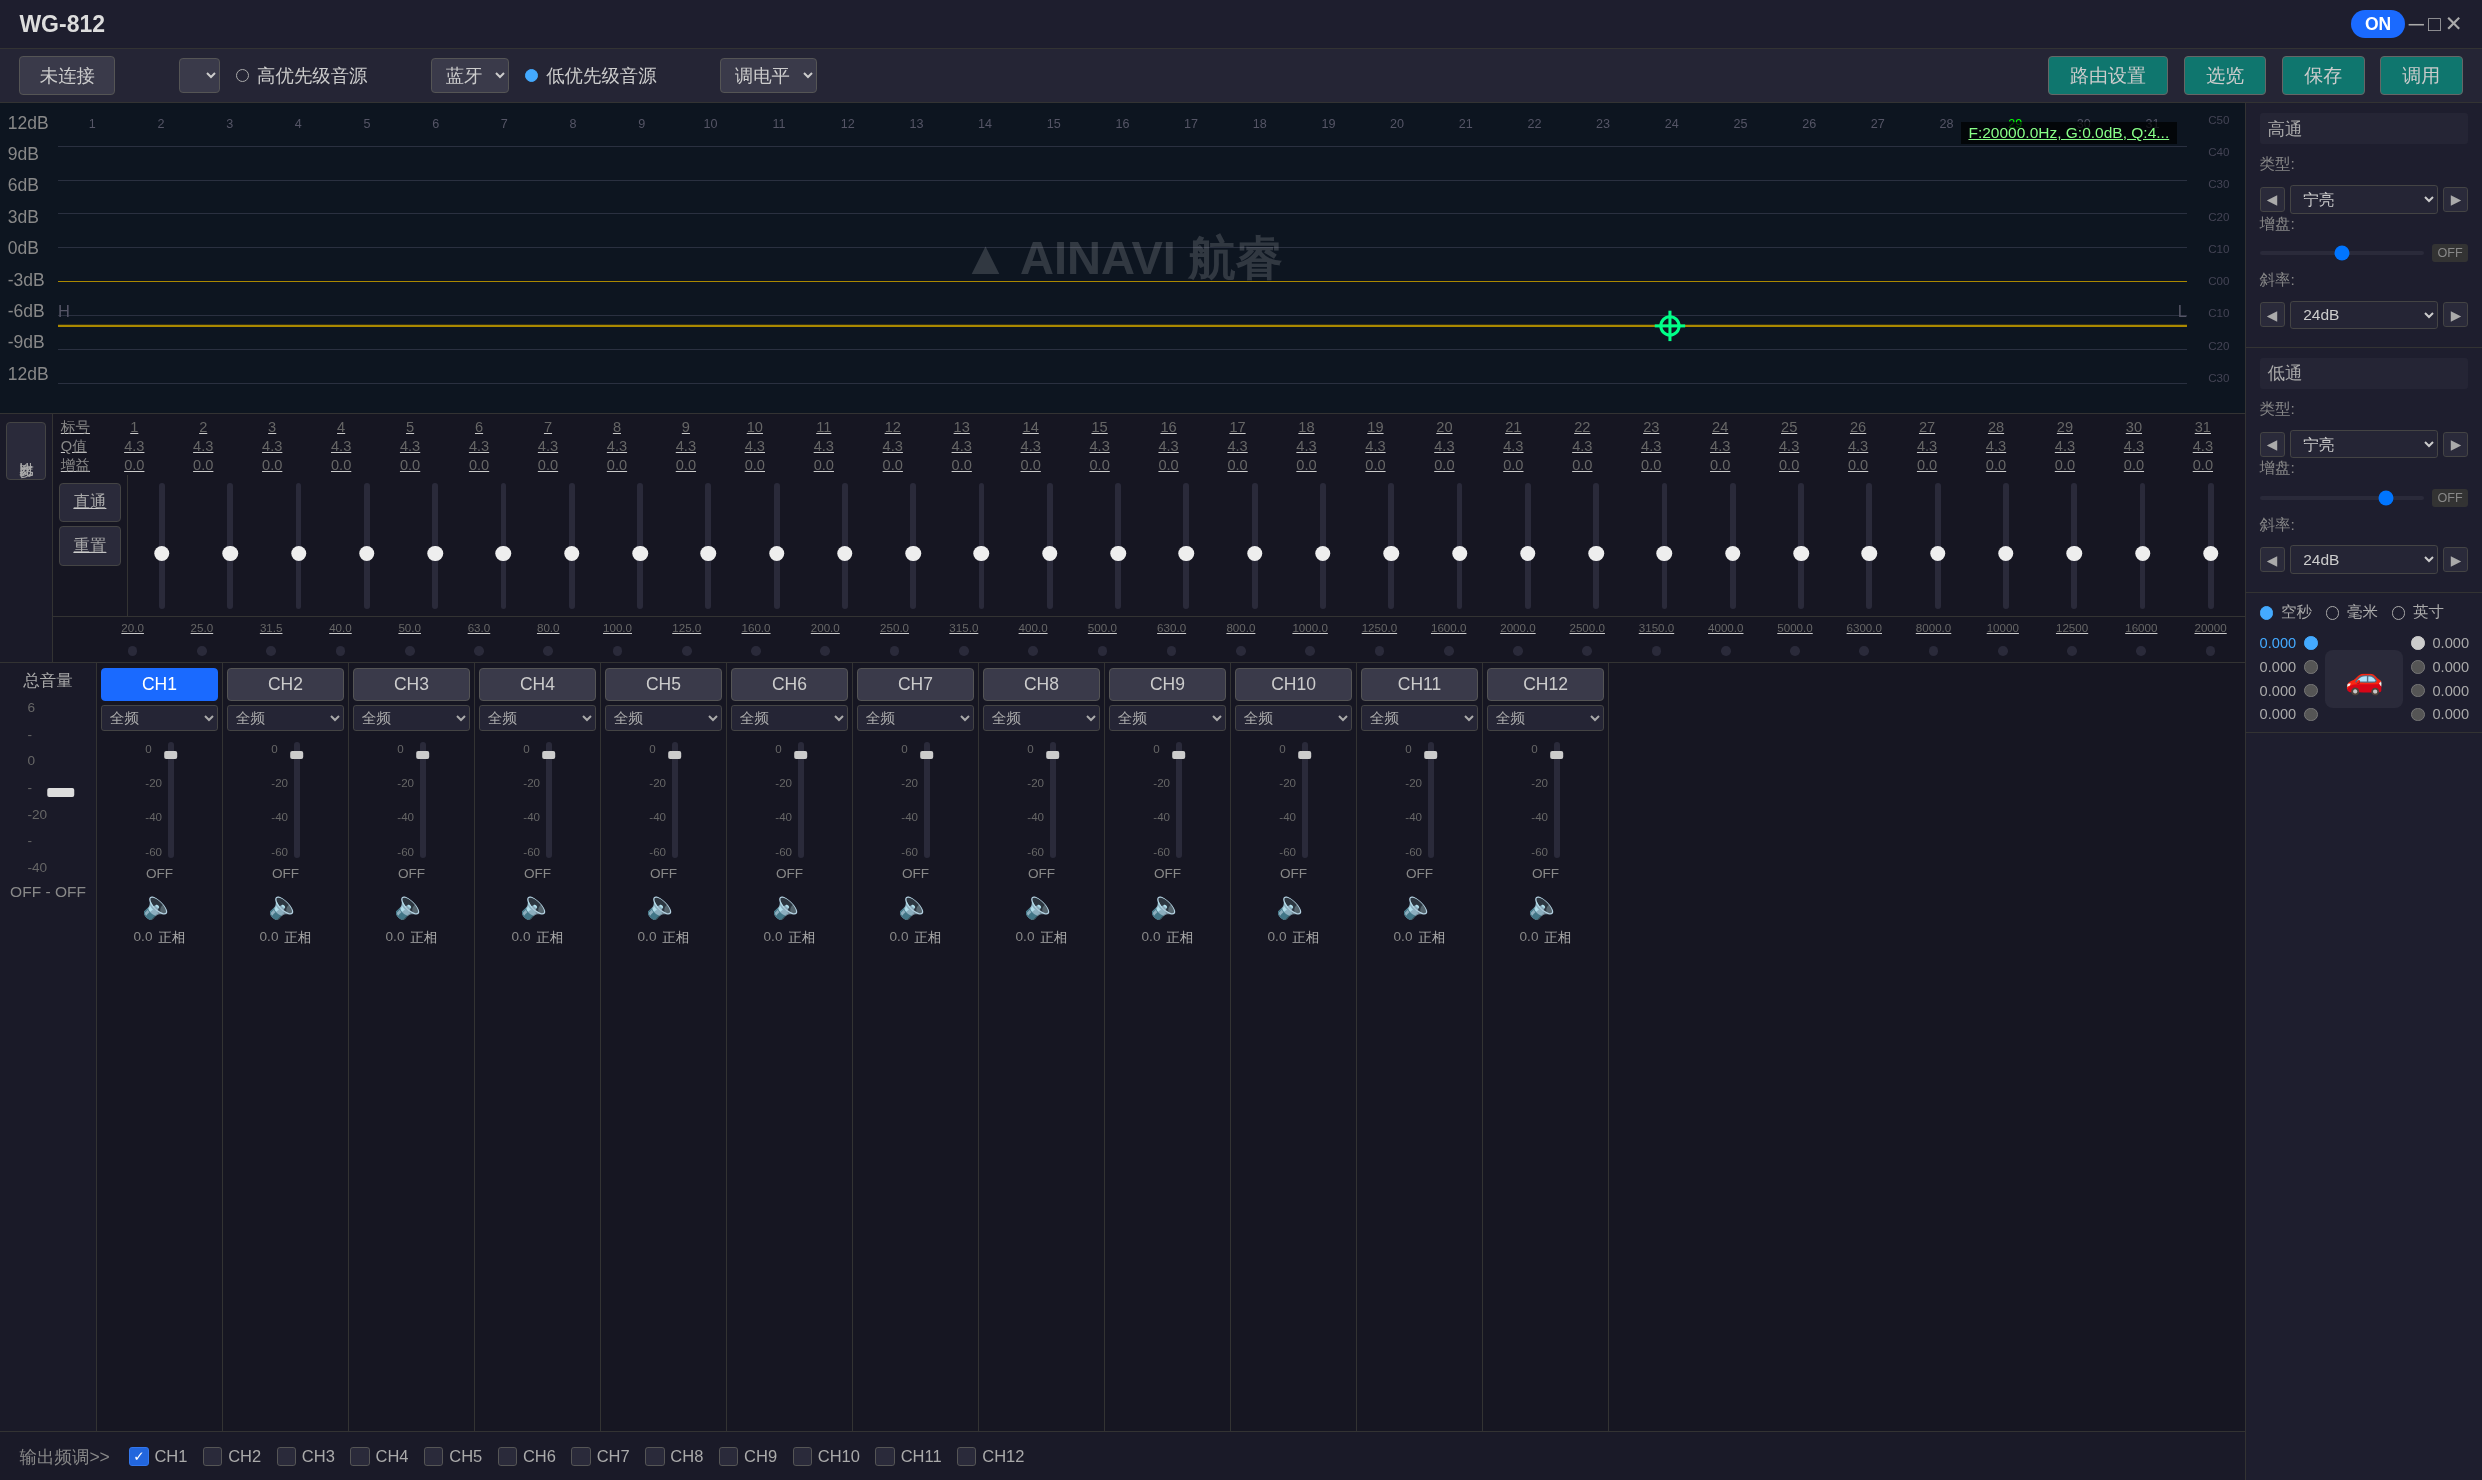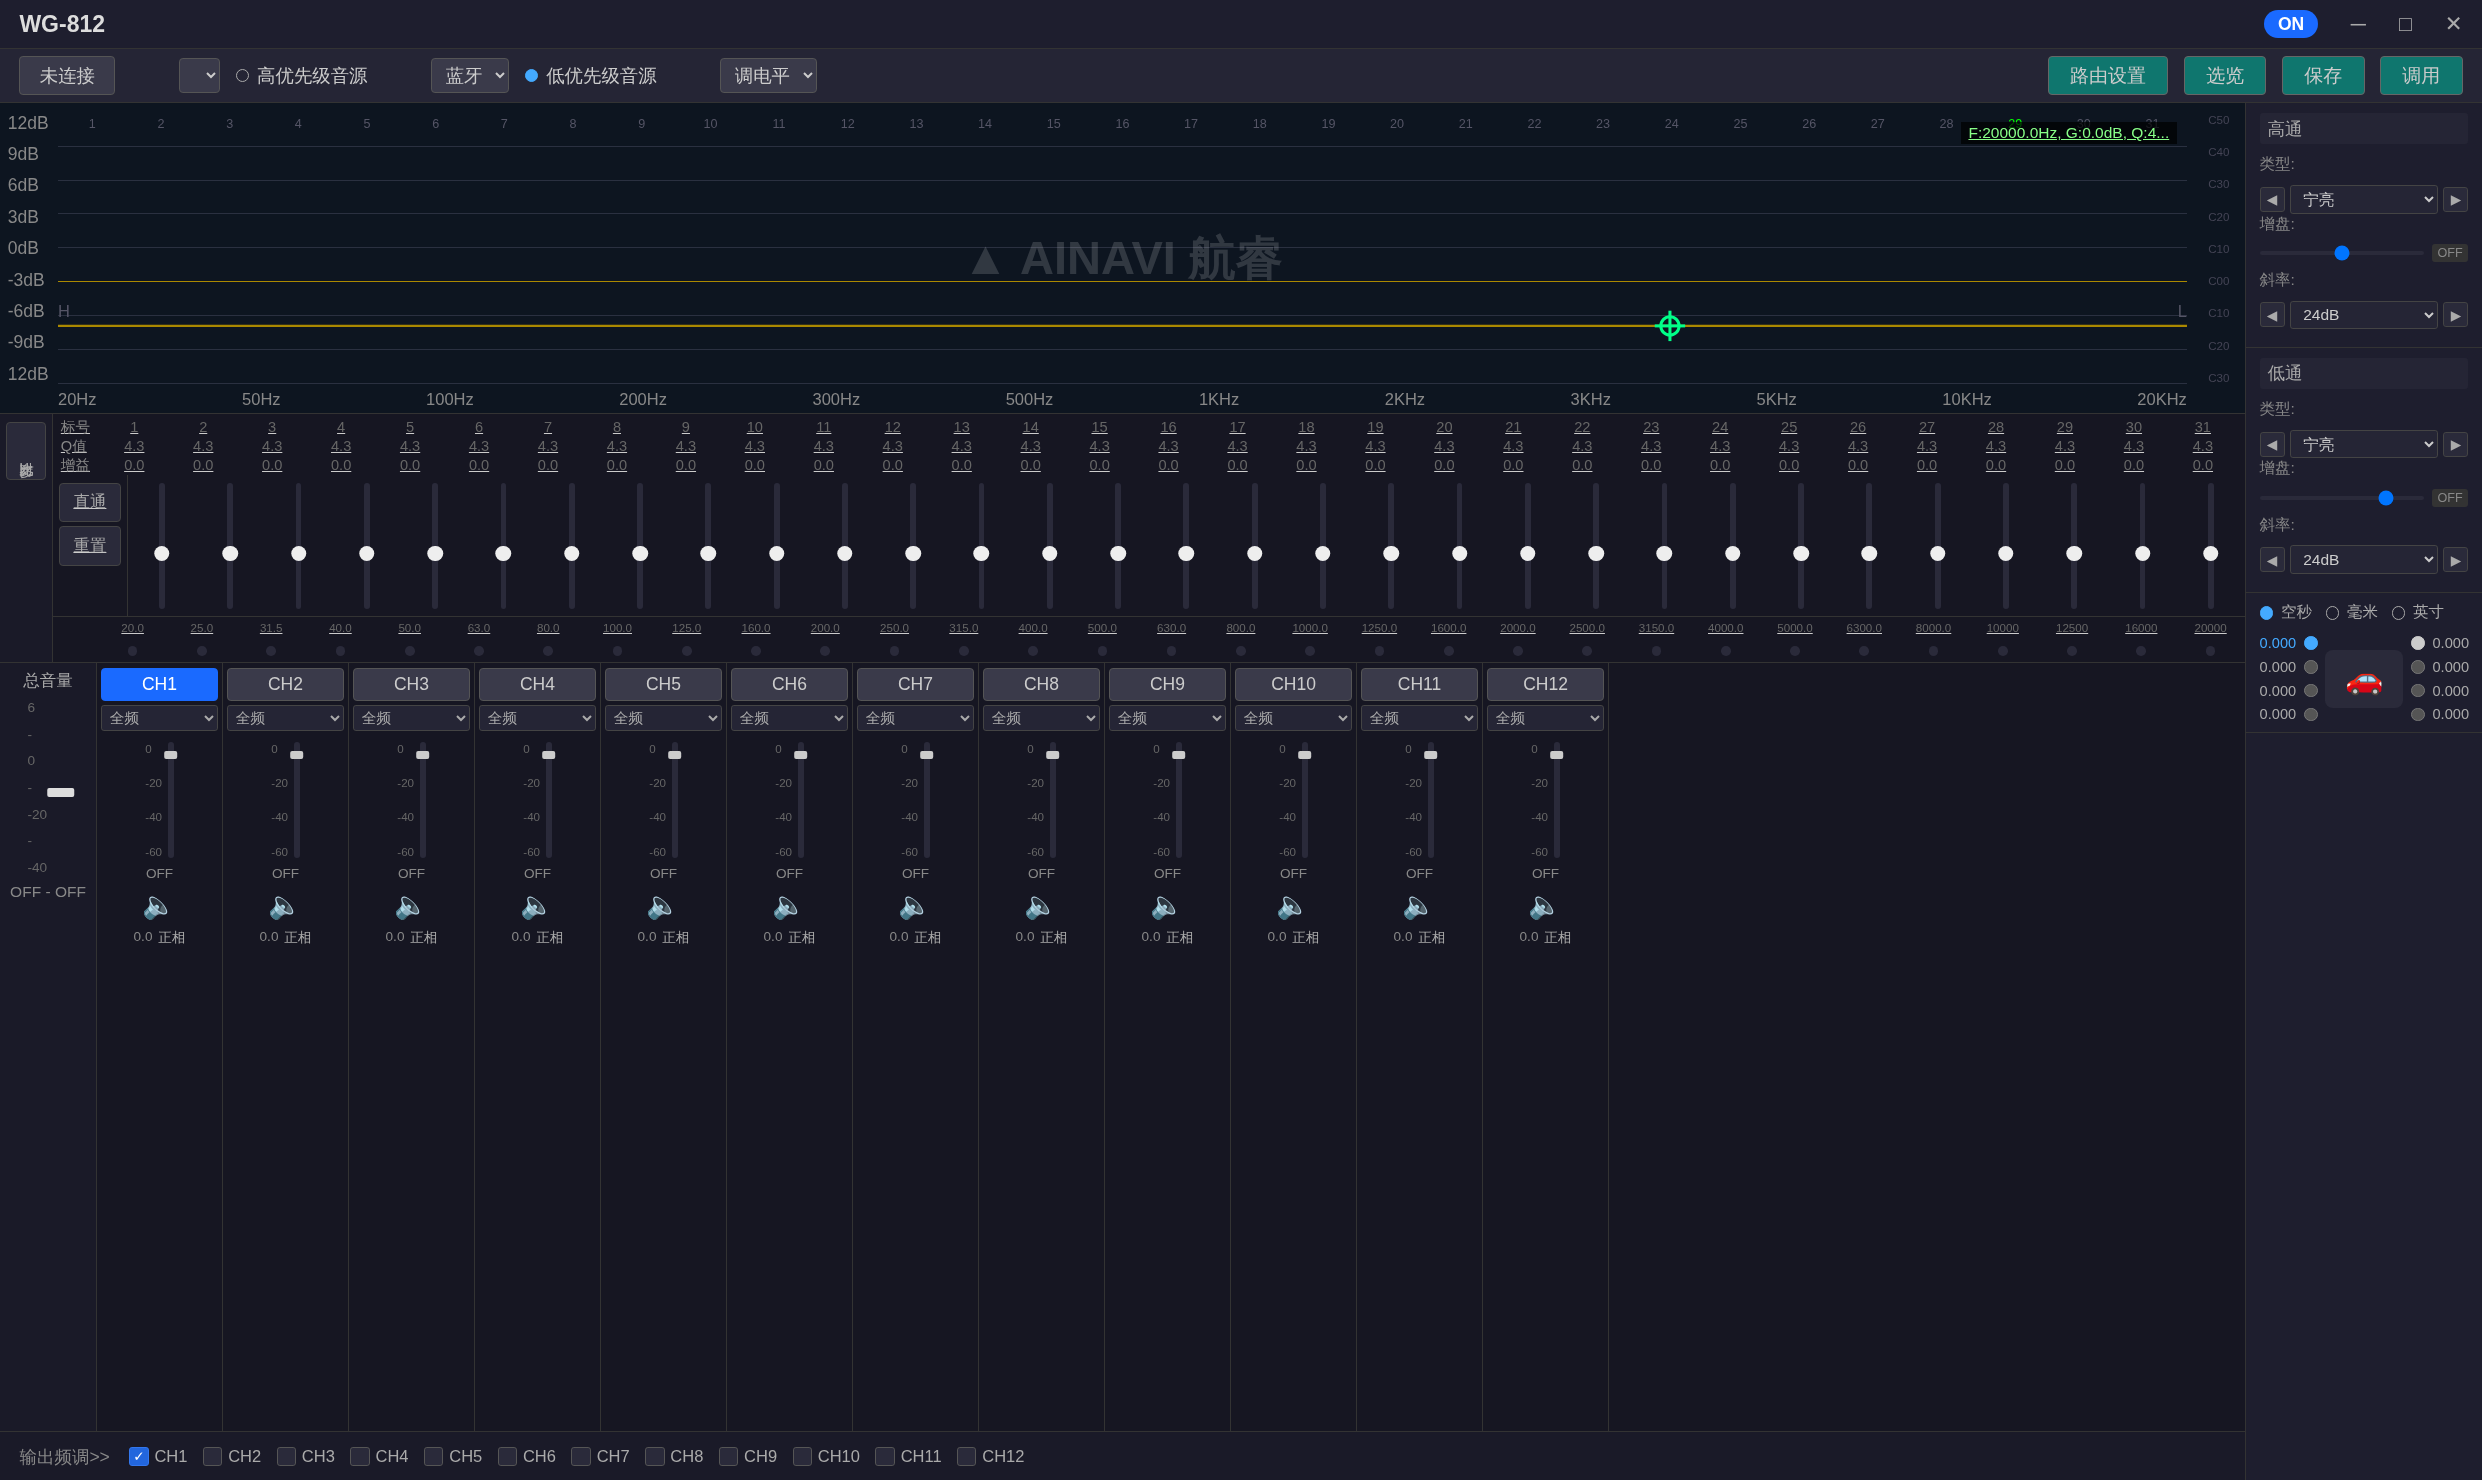--- a/index.html
+++ b/index.html
@@ -16,21 +16,21 @@
     .title-bar {
       display: flex;
       align-items: center;
       justify-content: space-between;
       background: #1e1e2e;
       padding: 7.8px 19.4px;
       height: 49px;
       border-bottom: 1px solid #333;
     }
     .title-bar-left { font-size: 23px; font-weight: bold; color: #ddd; }
-    .title-bar-right { display: flex; gap: 33px; align-items: center; }
+    .title-bar-right { display: flex; gap: 4px; align-items: center; }
     .win-btn { background: none; border: none; color: #aaa; font-size: 21.3px; cursor: pointer; }
     .on-toggle {
       background: #1a6aff;
       border-radius: 19.4px;
       padding: 3.9px 13.6px;
       color: white;
       font-size: 17.5px;
       font-weight: bold;
       border: none;
       cursor: pointer;
@@ -655,34 +655,20 @@
         <span>C00</span>
         <span>C10</span>
         <span>C20</span>
         <span>C30</span>
       </div>
 
       <div class="eq-tooltip">F:20000.0Hz, G:0.0dB, Q:4...</div>
 
       <div class="eq-watermark">▲ AINAVI 航睿</div>
 
-      <div class="eq-labels-x">
-        <span>20Hz</span>
-        <span>50Hz</span>
-        <span>100Hz</span>
-        <span>200Hz</span>
-        <span>300Hz</span>
-        <span>500Hz</span>
-        <span>1KHz</span>
-        <span>2KHz</span>
-        <span>3KHz</span>
-        <span>5KHz</span>
-        <span>10KHz</span>
-        <span>20KHz</span>
-      </div>
     </div>
 
     <div style="display:flex;flex:0 0 auto;">
 
       <div style="display:flex;flex-direction:column;background:#1a1a28;border-right:1px solid #333;width:53px;align-items:center;justify-content:flex-start;padding-top:7.8px;">
         <button class="compare-btn">参比对比</button>
       </div>
 
       <div style="flex:1;text-decoration:underline;">
 

